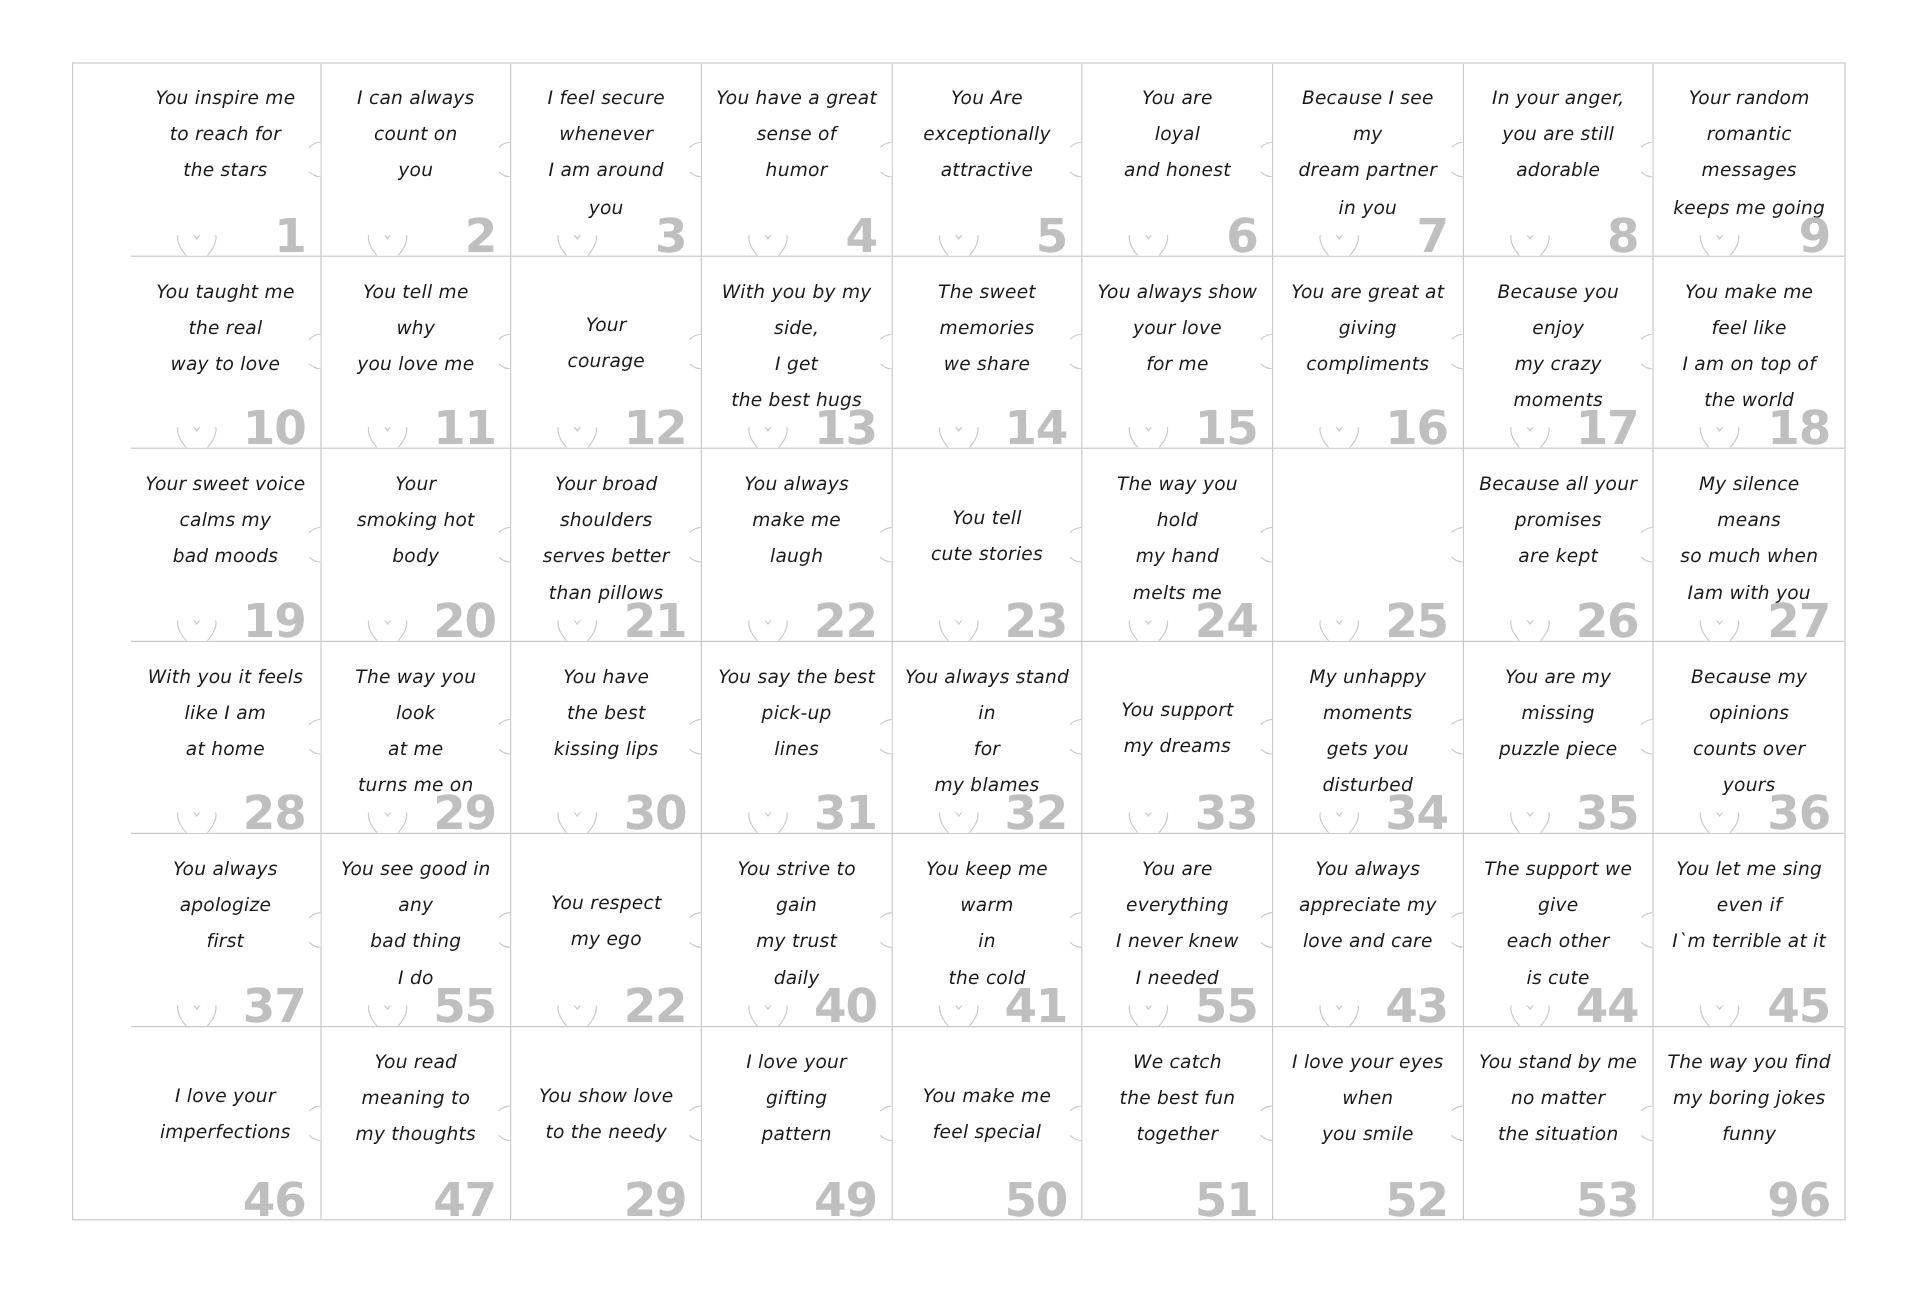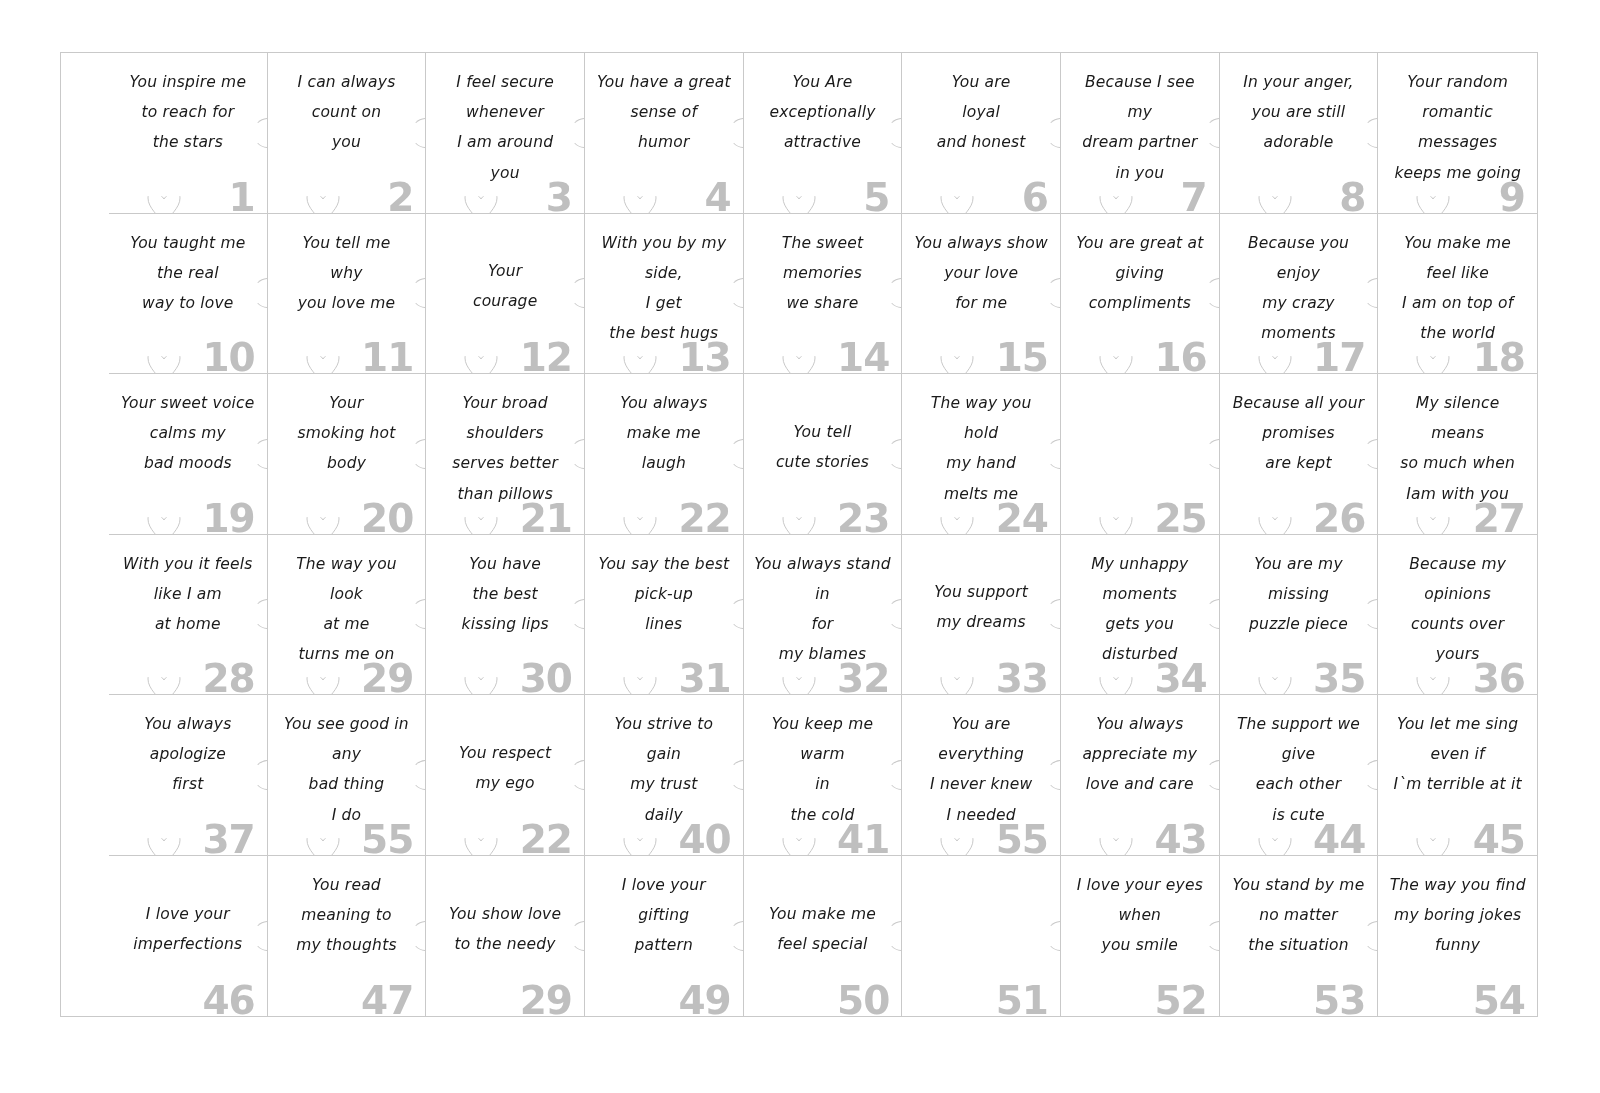--- a/index.html
+++ b/index.html
@@ -568,30 +568,31 @@
         <div class="phrase">I love your<br>gifting<br>pattern</div>
         <div class="num">49</div>
       </div>
       <div class="cell last-row">
         <div class="knob knob-right"></div>
         <div class="phrase mid">You make me<br>feel special</div>
         <div class="num">50</div>
       </div>
       <div class="cell last-row">
         <div class="knob knob-right"></div>
+        <div class="phrase">We catch<br>the best fun<br>together</div>
         <div class="num">51</div>
       </div>
       <div class="cell last-row">
         <div class="knob knob-right"></div>
         <div class="phrase">I love your eyes<br>when<br>you smile</div>
         <div class="num">52</div>
       </div>
       <div class="cell last-row">
         <div class="knob knob-right"></div>
         <div class="phrase">You stand by me<br>no matter<br>the situation</div>
         <div class="num">53</div>
       </div>
       <div class="cell last-col last-row">
         <div class="phrase">The way you find<br>my boring jokes<br>funny</div>
-        <div class="num">54</div>
+        <div class="num">96</div>
       </div>
     </div>
 </div>
 
 </body></html>

